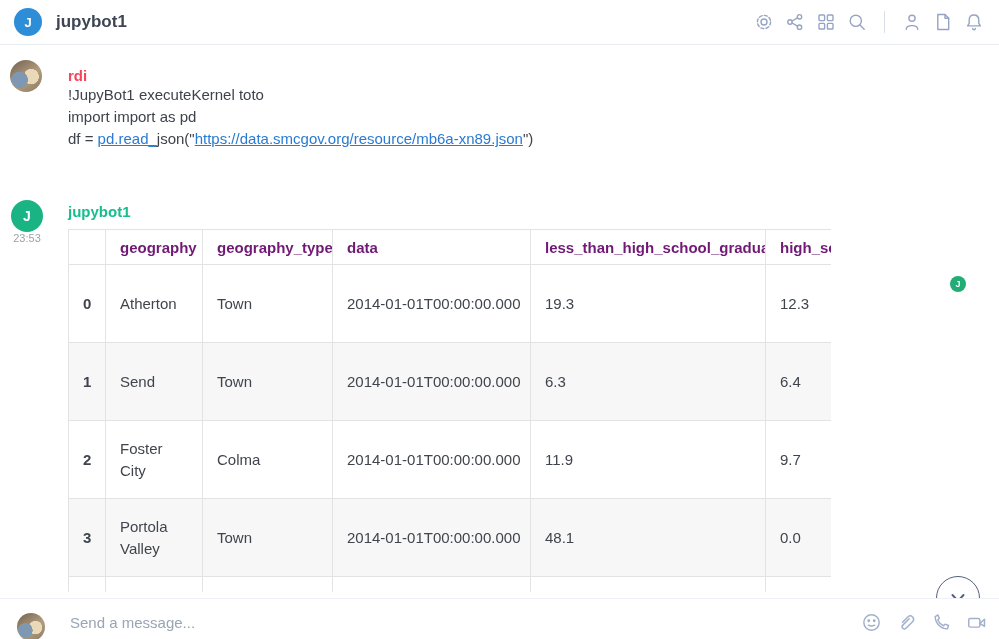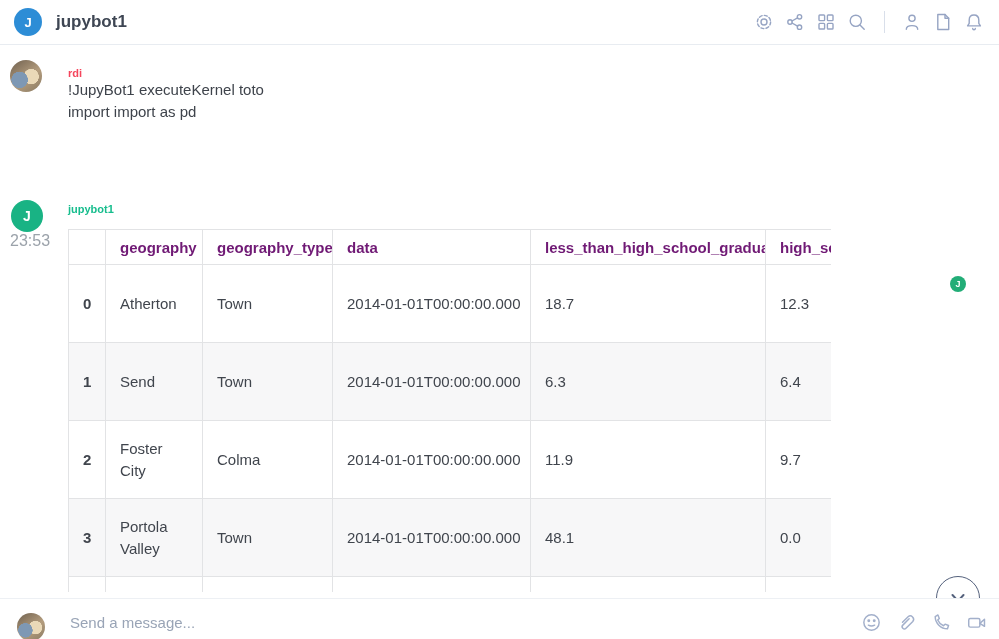--- a/index.html
+++ b/index.html
@@ -25,32 +25,32 @@
   
   .messages { position:absolute; top:45px; left:0; right:0; bottom:41px;
     background:#fff; overflow:hidden; }
   .photo-avatar { border-radius:50%;
     background:
       radial-gradient(circle at 30% 62%, #7e98b4 0 27%, rgba(0,0,0,0) 28%),
       radial-gradient(circle at 66% 52%, #ead9b8 0 28%, rgba(0,0,0,0) 29%),
       linear-gradient(145deg,#6e5f4e,#b49d7e 55%,#8a7a62); }
   .msg1-avatar { position:absolute; left:10px; top:15px; width:32px; height:32px; cursor:pointer; }
   .msg1-body { position:absolute; left:68px; top:22px; }
-  .author { font-size:11px; font-weight:bold; cursor:pointer; }
+  .author { font-size:15px; font-weight:bold; cursor:pointer; }
   .author-rdi { color:#f5455c; }
   .author-bot { color:#16bd8d; }
   .code-lines { }
   .code-line { font-size:15px; line-height:22px; color:#3e434b; }
   .msg-link { color:#2a7ad4; text-decoration:underline; cursor:pointer; }
 
   .msg2-avatar { position:absolute; left:11px; top:155px; width:32px; height:32px;
     background:#19b384; font-size:14px; cursor:pointer; }
   .msg2-author { position:absolute; left:68px; top:158px; }
   .msg-time { position:absolute; left:10px; top:187px; width:34px; text-align:center;
-    font-size:16px; color:#9ba2aa; }
+    font-size:11px; color:#9ba2aa; }
 
   
   .table-clip { position:absolute; left:68px; top:184px; width:763px; height:363px;
     overflow:hidden; }
   table.df { border-collapse:collapse; table-layout:fixed; width:957px;
     font-size:15px; color:#40454d; }
   .df th, .df td { border:1px solid #e2e3e5; padding:0 14px; text-align:left;
     white-space:nowrap; overflow:hidden; }
   .df th { height:35px; font-weight:bold; color:#701a75; background:#fff; }
   .df td { height:78px; vertical-align:middle; }
@@ -142,20 +142,21 @@
   </div>
 
   <div class="messages">
 
     <div class="msg1-avatar photo-avatar"></div>
     <div class="msg1-body">
       <div class="author author-rdi">rdi</div>
       <div class="code-lines">
           <div class="code-line"><span>!JupyBot1 executeKernel toto</span></div>
           <div class="code-line"><span>import import as pd</span></div>
+          <div class="code-line"><span>df = </span><span class="msg-link">pd.read_</span><span>json("</span><span class="msg-link">https://data.smcgov.org/resource/mb6a-xn89.json</span><span>")</span></div>
         </div>
     </div>
 
     <div class="avatar-circle msg2-avatar">J</div>
     <div class="msg-time">23:53</div>
     <div class="msg2-author author author-bot">jupybot1</div>
 
     <div class="table-clip">
       <table class="df">
         <colgroup>
@@ -175,21 +176,21 @@
               <th>less_than_high_school_graduate</th>
               <th>high_school_graduate</th>
             </tr>
           </thead>
         <tbody>
             <tr>
               <td class="idx">0</td>
               <td class="wrap">Atherton</td>
               <td>Town</td>
               <td>2014-01-01T00:00:00.000</td>
-              <td>18.7</td>
+              <td>19.3</td>
               <td>12.3</td>
             </tr>
             <tr>
               <td class="idx">1</td>
               <td class="wrap">Send</td>
               <td>Town</td>
               <td>2014-01-01T00:00:00.000</td>
               <td>6.3</td>
               <td>6.4</td>
             </tr>

